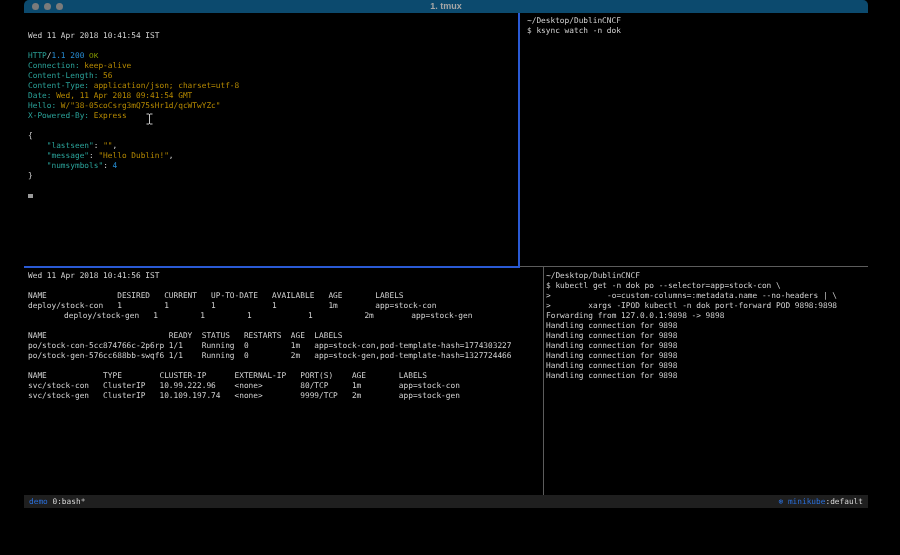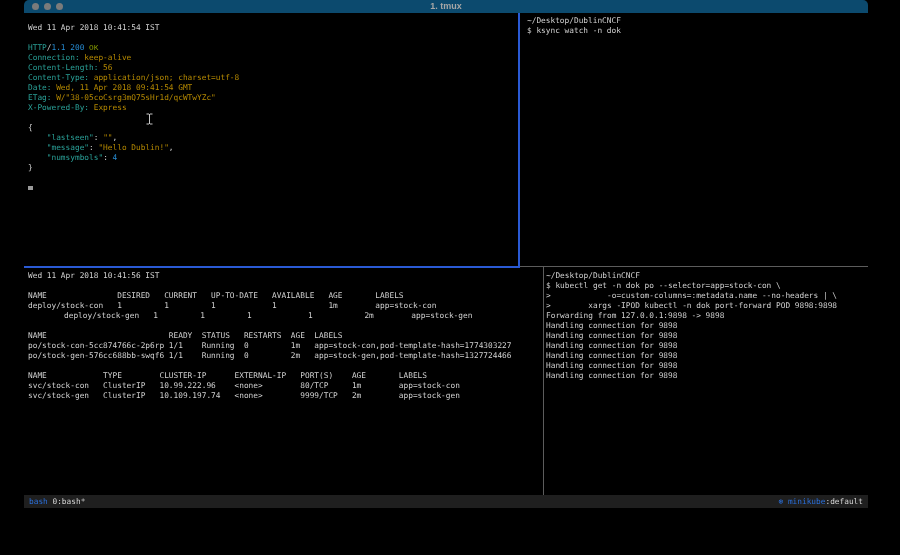--- a/index.html
+++ b/index.html
@@ -12,21 +12,21 @@
     position:absolute;left:0;top:0;width:844px;height:13px;background:#0c4a6e;
     border-radius:5px 5px 0 0;
   }
   .lights{position:absolute;left:8px;top:3px;display:flex;gap:5px;}
   .light{width:7px;height:7px;border-radius:50%;background:#7b7b7b;display:inline-block;}
   .wtitle{
     position:absolute;left:0;right:0;top:1px;text-align:center;color:#a6a6a6;
     font-family:"Liberation Sans",sans-serif;font-size:9px;font-weight:bold;
   }
   .pane{position:absolute;overflow:hidden;}
-  .pane-tl{left:0;top:13px;width:494px;height:253px;padding:10px 0 0 4px;}
+  .pane-tl{left:0;top:13px;width:494px;height:253px;padding:18px 0 0 4px;}
   .pane-tr{left:496px;top:13px;width:348px;height:253px;padding:3px 0 0 7px;}
   .pane-bl{left:0;top:268px;width:519px;height:227px;padding:3px 0 0 4px;}
   .pane-br{left:520px;top:268px;width:324px;height:227px;padding:3px 0 0 2px;}
   .tline{height:10px;line-height:10px;white-space:pre;font-size:7.8px;color:#d0d0d0;}
   .vdiv-top{position:absolute;left:494px;top:13px;width:2px;height:253px;}
   .hdiv-left{position:absolute;left:0;top:266px;width:496px;height:2px;}
   .hdiv-right{position:absolute;left:496px;top:266px;width:348px;height:1px;background:#5c5c5c;}
   .vdiv-bottom{position:absolute;left:519px;top:267px;width:1px;height:228px;background:#5c5c5c;}
   .block-cursor{display:inline-block;width:5px;height:4px;background:#9a9a9a;}
   .statusbar{
@@ -52,21 +52,21 @@
   </div>
 
   <div class="pane pane-tl">
       <div class="tline"><span style="color: rgb(208, 208, 208);">Wed 11 Apr 2018 10:41:54 IST</span></div>
       <div class="tline"></div>
       <div class="tline"><span style="color: rgb(42, 161, 152);">HTTP</span><span style="color: rgb(208, 208, 208);">/</span><span style="color: rgb(38, 139, 210); text-align: center;">1.1 200</span><span style="color: rgb(133, 153, 0); font-family: Liberation Mono, monospace;"> OK</span></div>
       <div class="tline"><span style="color: rgb(42, 161, 152);">Connection:</span><span style="color: rgb(181, 137, 0);"> keep-alive</span></div>
       <div class="tline"><span style="color: rgb(42, 161, 152);">Content-Length:</span><span style="color: rgb(181, 137, 0);"> 56</span></div>
       <div class="tline"><span style="color: rgb(42, 161, 152);">Content-Type:</span><span style="color: rgb(181, 137, 0);"> application/json; charset=utf-8</span></div>
       <div class="tline"><span style="color: rgb(42, 161, 152);">Date:</span><span style="color: rgb(181, 137, 0);"> Wed, 11 Apr 2018 09:41:54 GMT</span></div>
-      <div class="tline"><span style="color: rgb(42, 161, 152);">ETag:</span><span style="color: rgb(181, 137, 0);"> W/"38-05coCsrg3mQ75sHr1d/qcWTwYZc"</span></div>
+      <div class="tline"><span style="color: rgb(42, 161, 152);">Hello:</span><span style="color: rgb(181, 137, 0);"> W/"38-05coCsrg3mQ75sHr1d/qcWTwYZc"</span></div>
       <div class="tline"><span style="color: rgb(42, 161, 152);">X-Powered-By:</span><span style="color: rgb(181, 137, 0);"> Express</span></div>
       <div class="tline"></div>
       <div class="tline"><span style="color: rgb(208, 208, 208);">{</span></div>
       <div class="tline"><span style="color: rgb(208, 208, 208);">    </span><span style="color: rgb(42, 161, 152);">"lastseen"</span><span style="color: rgb(208, 208, 208);">: </span><span style="color: rgb(181, 137, 0);">""</span><span style="color: rgb(208, 208, 208);">,</span></div>
       <div class="tline"><span style="color: rgb(208, 208, 208);">    </span><span style="color: rgb(42, 161, 152);">"message"</span><span style="color: rgb(208, 208, 208);">: </span><span style="color: rgb(181, 137, 0);">"Hello Dublin!"</span><span style="color: rgb(208, 208, 208);">,</span></div>
       <div class="tline"><span style="color: rgb(208, 208, 208);">    </span><span style="color: rgb(42, 161, 152);">"numsymbols"</span><span style="color: rgb(208, 208, 208);">: </span><span style="color: rgb(38, 139, 210);">4</span></div>
       <div class="tline"><span style="color: rgb(208, 208, 208);">}</span></div>
       <div class="tline"></div>
       <div class="tline"><span class="block-cursor"></span></div>
     </div>
@@ -107,18 +107,18 @@
       <div class="tline"><span style="color: rgb(208, 208, 208);">Handling connection for 9898</span></div>
       <div class="tline"><span style="color: rgb(208, 208, 208);">Handling connection for 9898</span></div>
       <div class="tline"><span style="color: rgb(208, 208, 208);">Handling connection for 9898</span></div>
     </div>
 
   <svg class="mouse-cursor" width="9" height="12" viewBox="0 0 9 12">
     <path d="M1.5 1 H4 M5 1 H7.5 M4.5 1 V11 M1.5 11 H4 M5 11 H7.5" stroke="#c8c8c8" stroke-width="1" fill="none"></path>
   </svg>
 
   <div class="statusbar">
-    <span style="color: rgb(42, 111, 219);">bash</span><span> </span><span>0:bash*</span>
+    <span style="color: rgb(42, 111, 219);">demo</span><span> </span><span>0:bash*</span>
     <span class="sb-spacer"></span>
     <span style="color: rgb(42, 111, 219);">⊛</span><span> </span><span style="color: rgb(42, 111, 219);">minikube</span><span>:default</span>
   </div>
 
 </div>
 
 </body></html>

